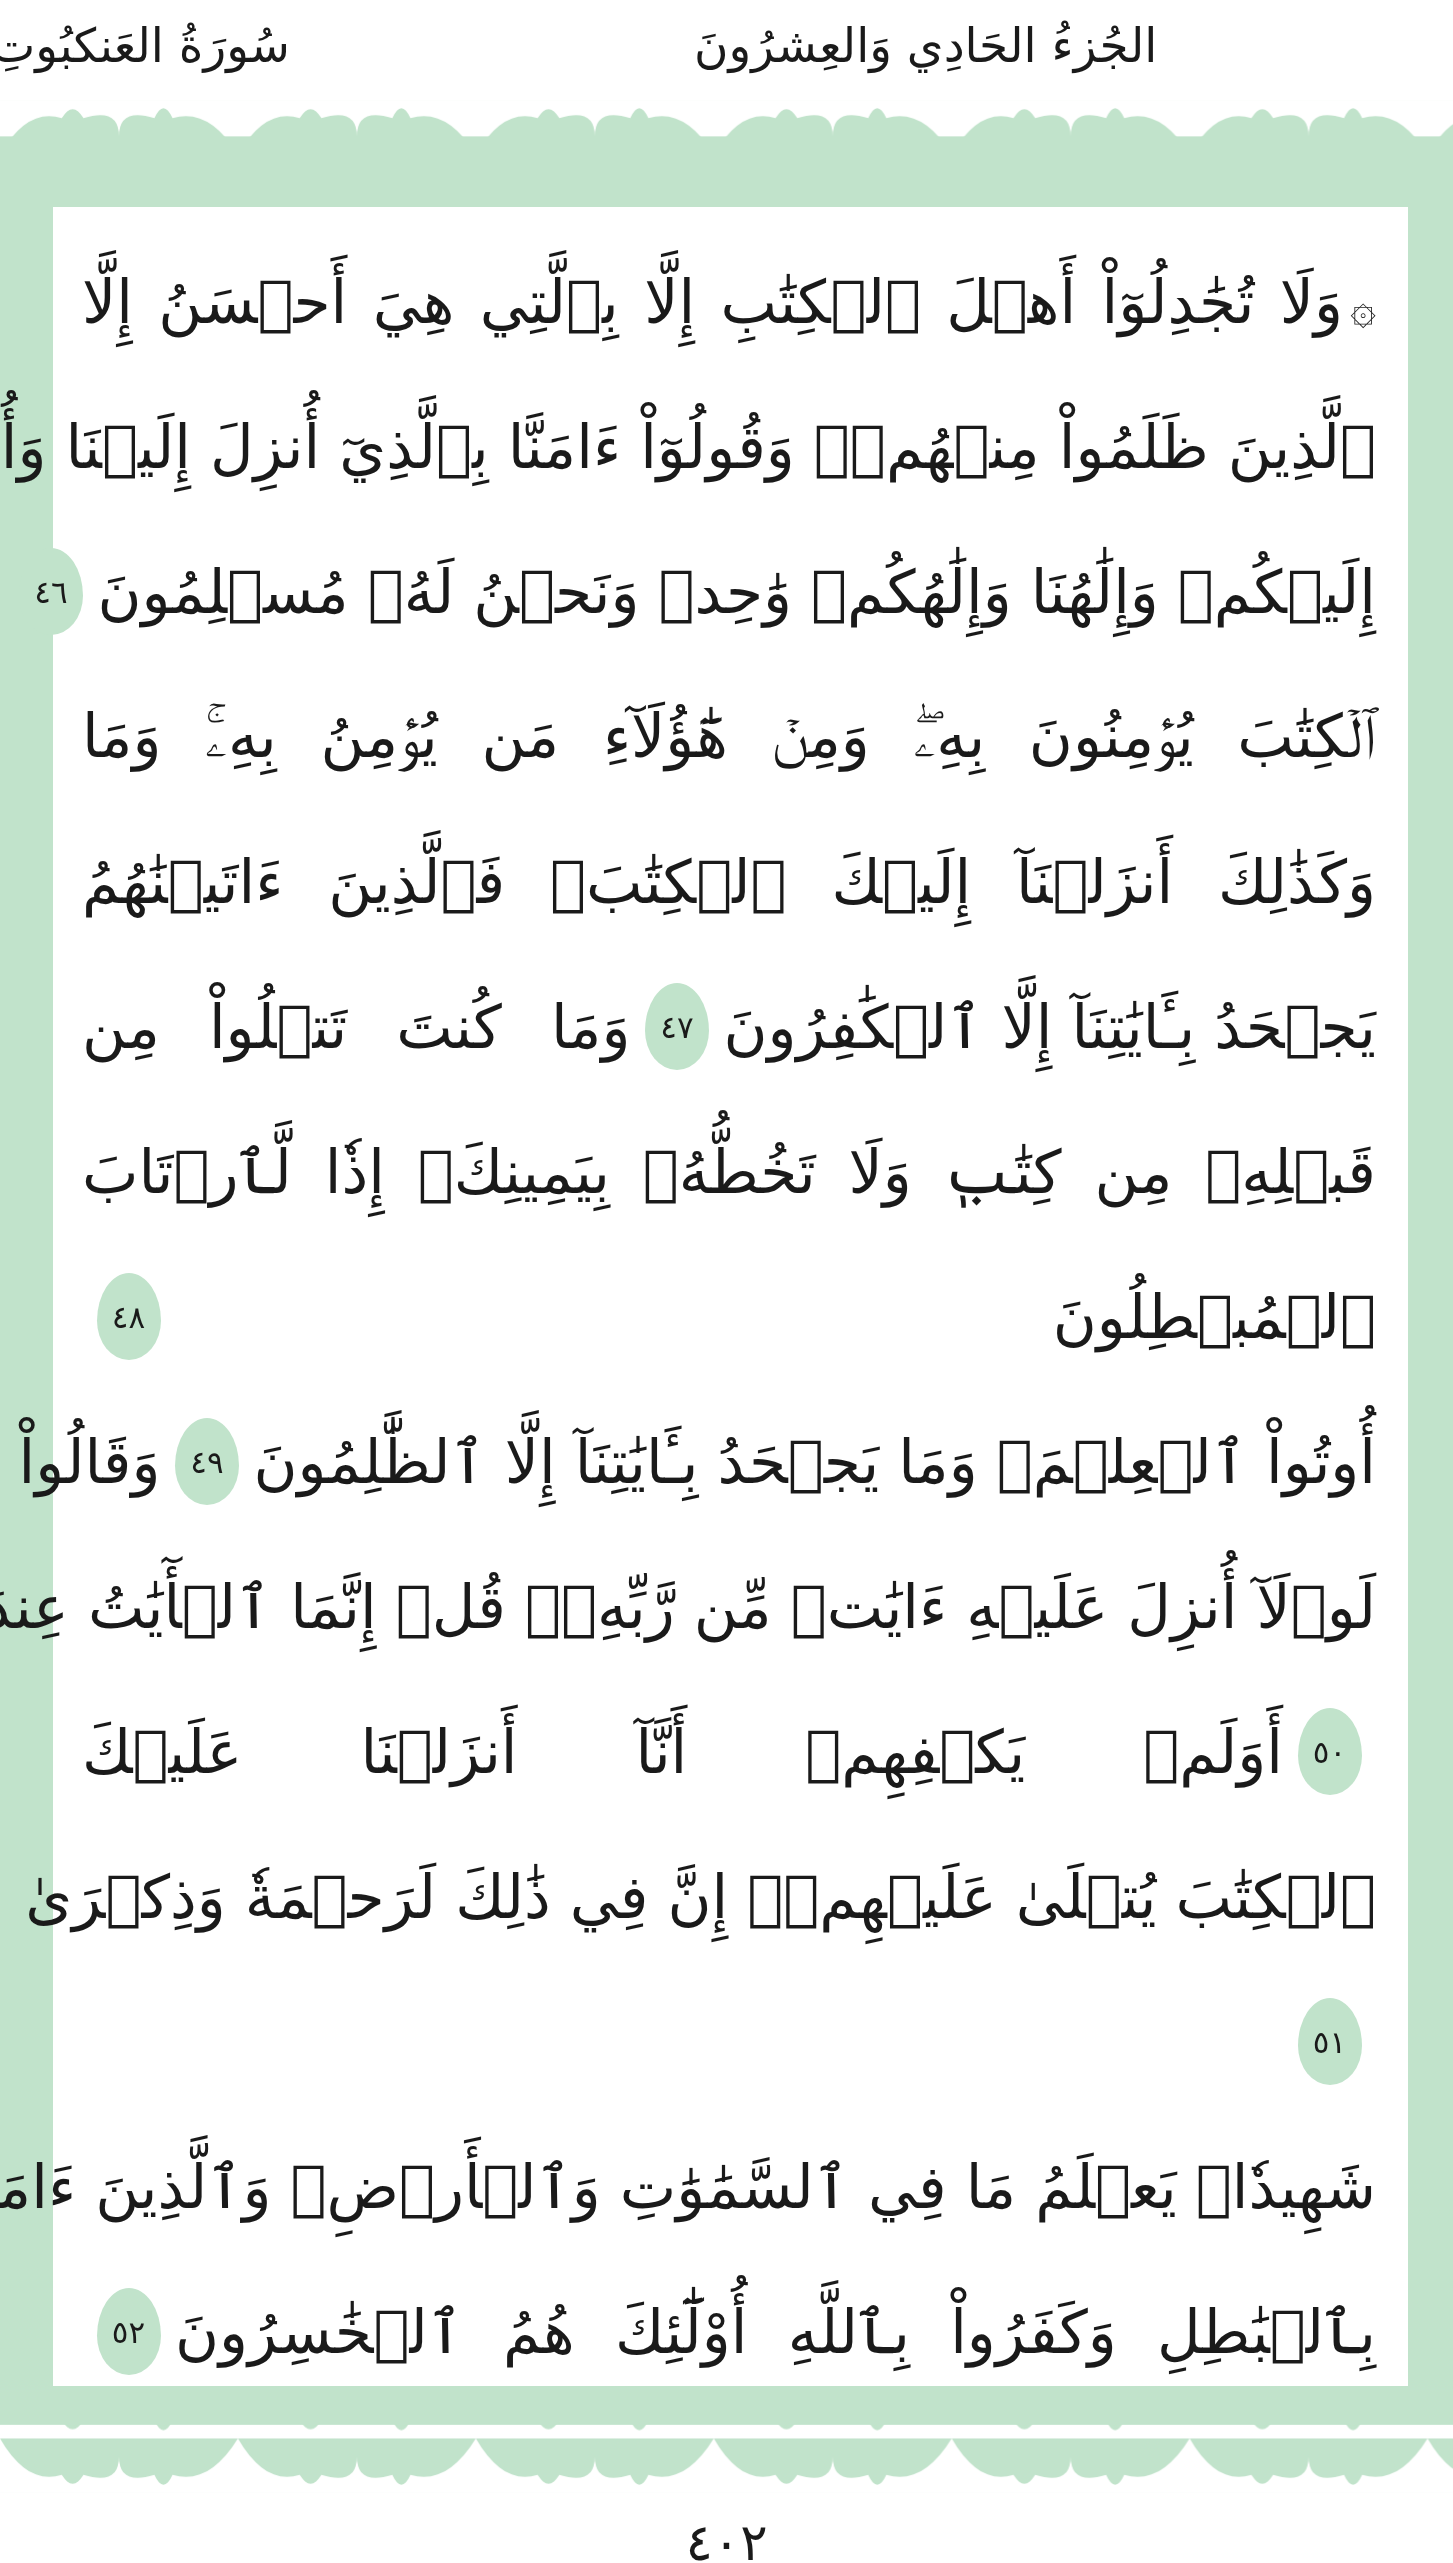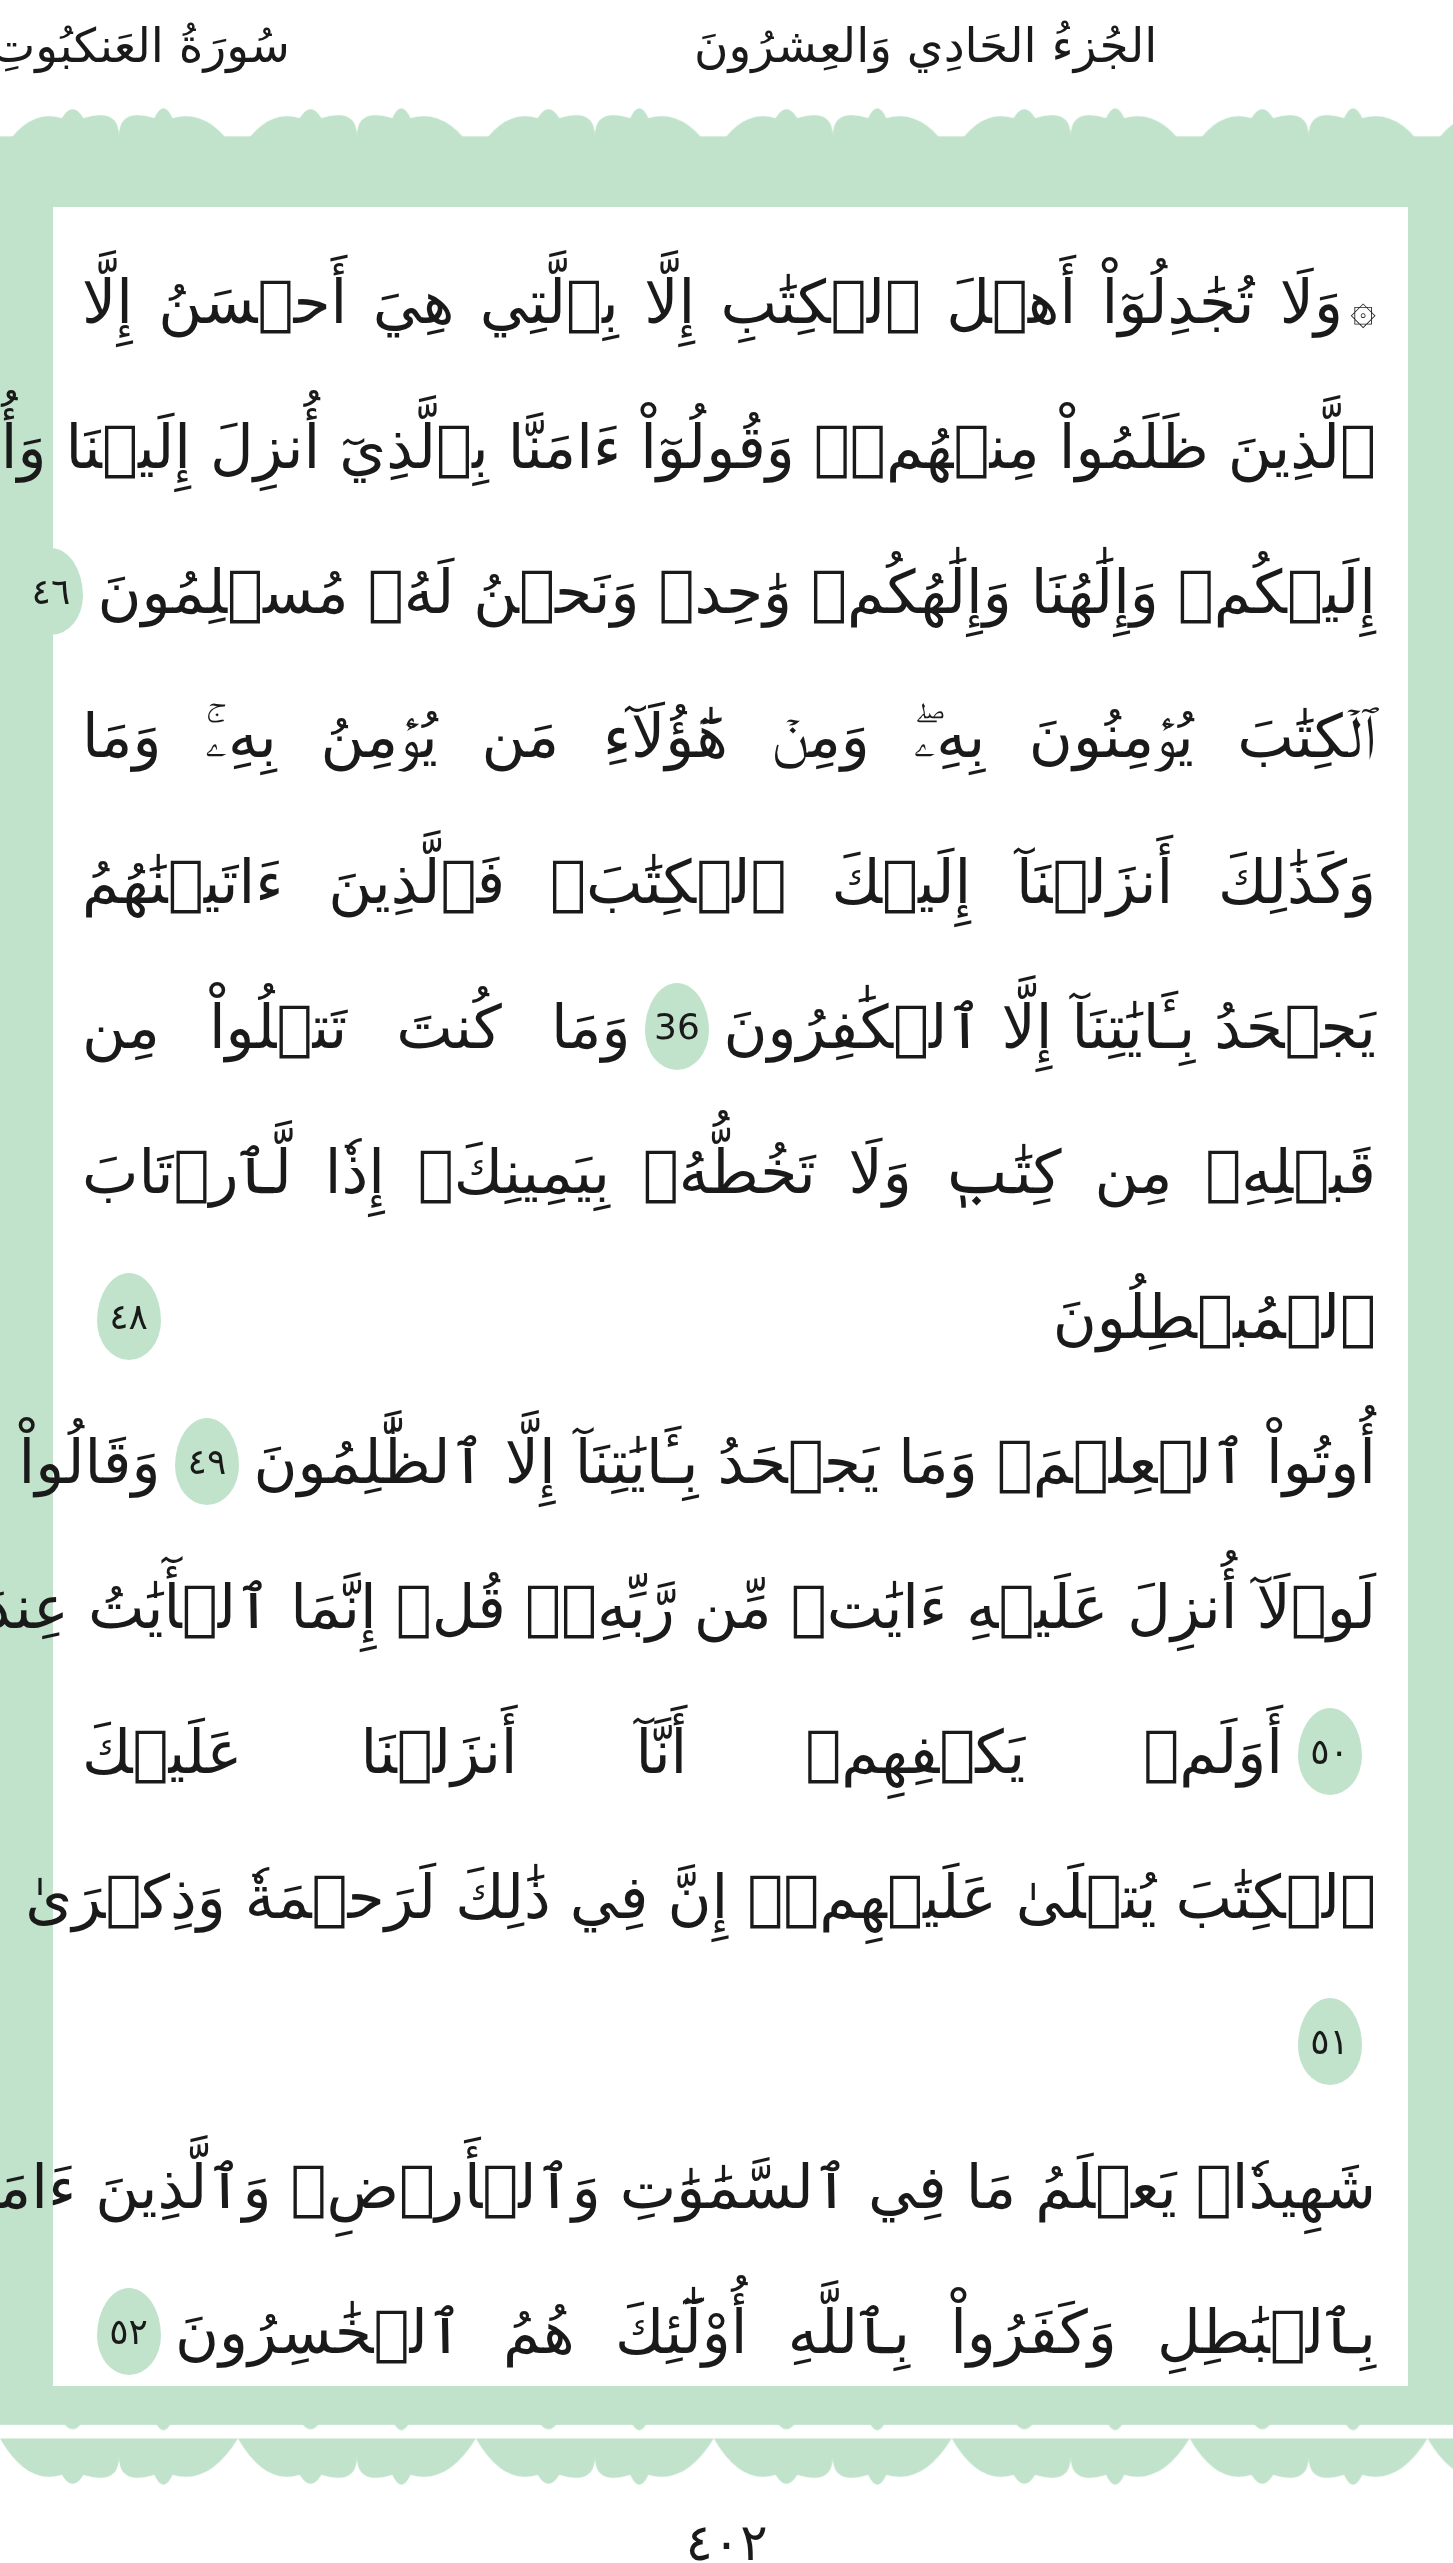--- a/index.html
+++ b/index.html
@@ -13,21 +13,21 @@
   .frame { position:absolute; left:0; top:100px; width:1453px; height:2393px; }
   .frame svg { position:absolute; left:0; top:0; }
   .panel { position:absolute; left:53px; top:207px; width:1355px; height:2179px; background:#ffffff; }
   .lines { position:absolute; left:82px; top:229px; width:1294px; }
   .line { height:145px; display:flex; align-items:center; justify-content:space-between;
           direction:rtl; font-size:60px; white-space:nowrap; overflow:visible;
           font-family:"DejaVu Sans", sans-serif; }
   .line .txt { flex:1; text-align:justify; text-align-last:justify; }
   .ayah { display:inline-flex; align-items:center; justify-content:center; width:64px; height:87px;
           background:#c1e3cb; border-radius:50% 50% 50% 50% / 55% 55% 45% 45%;
-          font-size:36px; color:#1a1a1a; margin:0 14.5px; flex:none; vertical-align:middle; }
+          font-size:31px; color:#1a1a1a; margin:0 14.5px; flex:none; vertical-align:middle; }
   .star { font-size:44px; margin-left:7.3px; }
   .page-num { position:absolute; left:0; width:1453px; top:2516px; text-align:center;
               font-size:51px; line-height:54px; direction:rtl; }
 </style>
 </head>
 <body>
 
 <div class="header">
   <div class="hdr-text hdr-surah">سُورَةُ العَنكبُوتِ</div>
   <div class="hdr-text hdr-juz">الجُزءُ الحَادِي وَالعِشرُونَ</div>
@@ -65,21 +65,21 @@
     <span class="ayah">٤٦</span>
   </div>
   <div class="line">
     <span class="txt">ٱلۡكِتَٰبَ يُؤۡمِنُونَ بِهِۦۖ وَمِنۡ هَٰٓؤُلَآءِ مَن يُؤۡمِنُ بِهِۦۚ وَمَا</span>
   </div>
   <div class="line">
     <span class="txt">وَكَذَٰلِكَ أَنزَلۡنَآ إِلَيۡكَ ٱلۡكِتَٰبَۚ فَٱلَّذِينَ ءَاتَيۡنَٰهُمُ</span>
   </div>
   <div class="line">
     <span class="txt">يَجۡحَدُ بِـَٔايَٰتِنَآ إِلَّا ٱلۡكَٰفِرُونَ</span>
-    <span class="ayah">36</span>
+    <span class="ayah">٤٧</span>
     <span class="txt">وَمَا كُنتَ تَتۡلُواْ مِن</span>
   </div>
   <div class="line">
     <span class="txt">قَبۡلِهِۦ مِن كِتَٰبٖ وَلَا تَخُطُّهُۥ بِيَمِينِكَۖ إِذٗا لَّٱرۡتَابَ</span>
   </div>
   <div class="line">
     <span class="txt" style="flex:none">ٱلۡمُبۡطِلُونَ</span>
     <span class="ayah">٤٨</span>
   </div>
   <div class="line">

